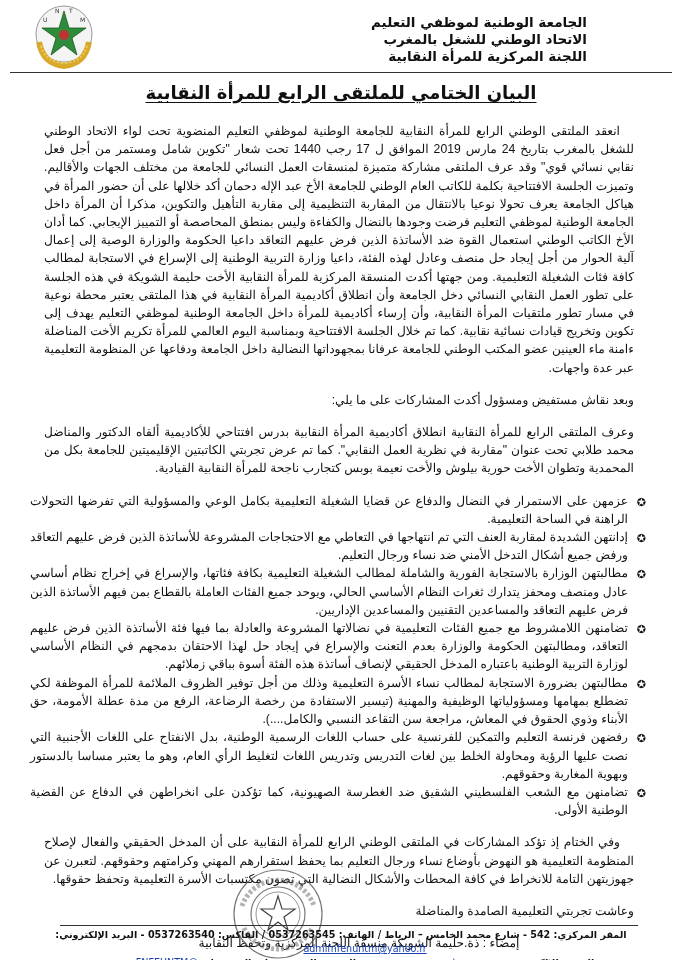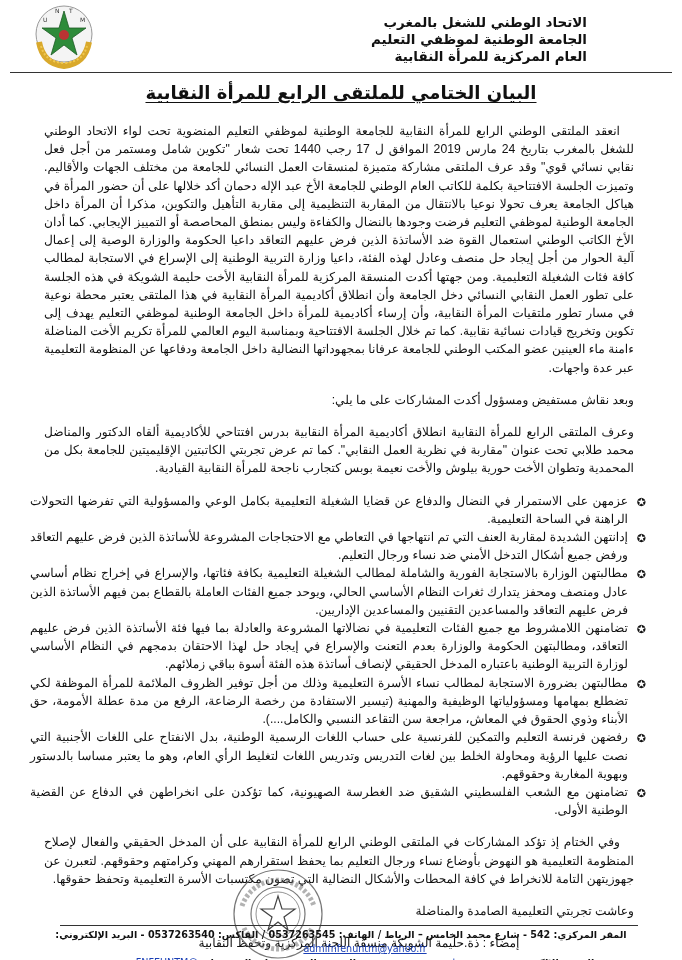--- a/index.html
+++ b/index.html
@@ -21,23 +21,23 @@
   .stamp { position:absolute; left:230px; top:866px; width:96px; height:96px; }
   .footer-rule { position:absolute; left:60px; right:44px; top:925px; border-top:1px solid #333; }
   .footer { position:absolute; left:0; right:0; top:928px; direction:rtl; text-align:center; font-size:9.6px; line-height:14px; font-weight:bold; font-family:"DejaVu Sans", sans-serif; }
   .footer a { color:#1a3fb5; text-decoration:underline; font-weight:normal;margin-left:48px; }
 </style>
 </head>
 <body>
 
 <div class="header">
   <div class="org-lines">
+    <div>الجامعة الوطنية لموظفي التعليم</div>
     <div>الاتحاد الوطني للشغل بالمغرب</div>
-    <div>الجامعة الوطنية لموظفي التعليم</div>
-    <div>العام المركزية للمرأة النقابية</div>
+    <div>اللجنة المركزية للمرأة النقابية</div>
   </div>
   <div class="logo">
     <svg width="62" height="68" viewBox="0 0 62 68">
       <circle cx="31" cy="32" r="28" fill="#f4f4f4" stroke="#999" stroke-width="1"></circle>
       <path d="M6 40 Q10 62 31 64 Q52 62 56 40" fill="none" stroke="#d9a92c" stroke-width="6"></path>
       <path d="M8 44 Q12 60 31 61 Q50 60 54 44" fill="none" stroke="#f0c850" stroke-width="2" stroke-dasharray="2 2"></path>
       <polygon points="31,9 36,26 53,26 39,36 44,53 31,43 18,53 23,36 9,26 26,26" fill="#2e8b3a" stroke="#1d5a24" stroke-width="0.8"></polygon>
       <circle cx="31" cy="33" r="5" fill="#b33"></circle>
       <text x="10" y="20" font-size="6" font-family="DejaVu Sans, sans-serif" fill="#333">U</text>
       <text x="22" y="11" font-size="6" font-family="DejaVu Sans, sans-serif" fill="#333">N</text>

